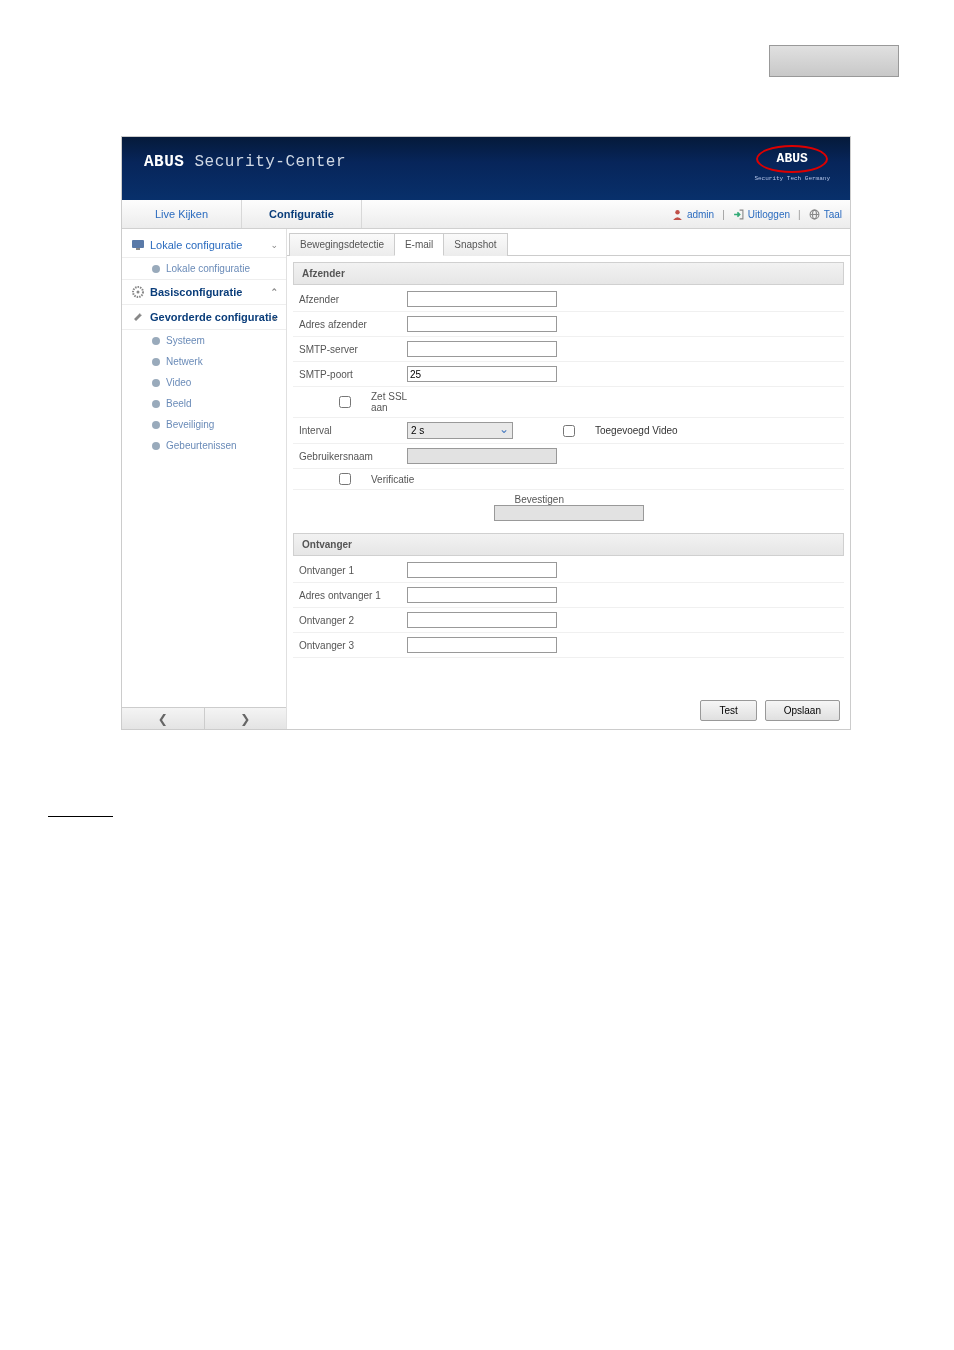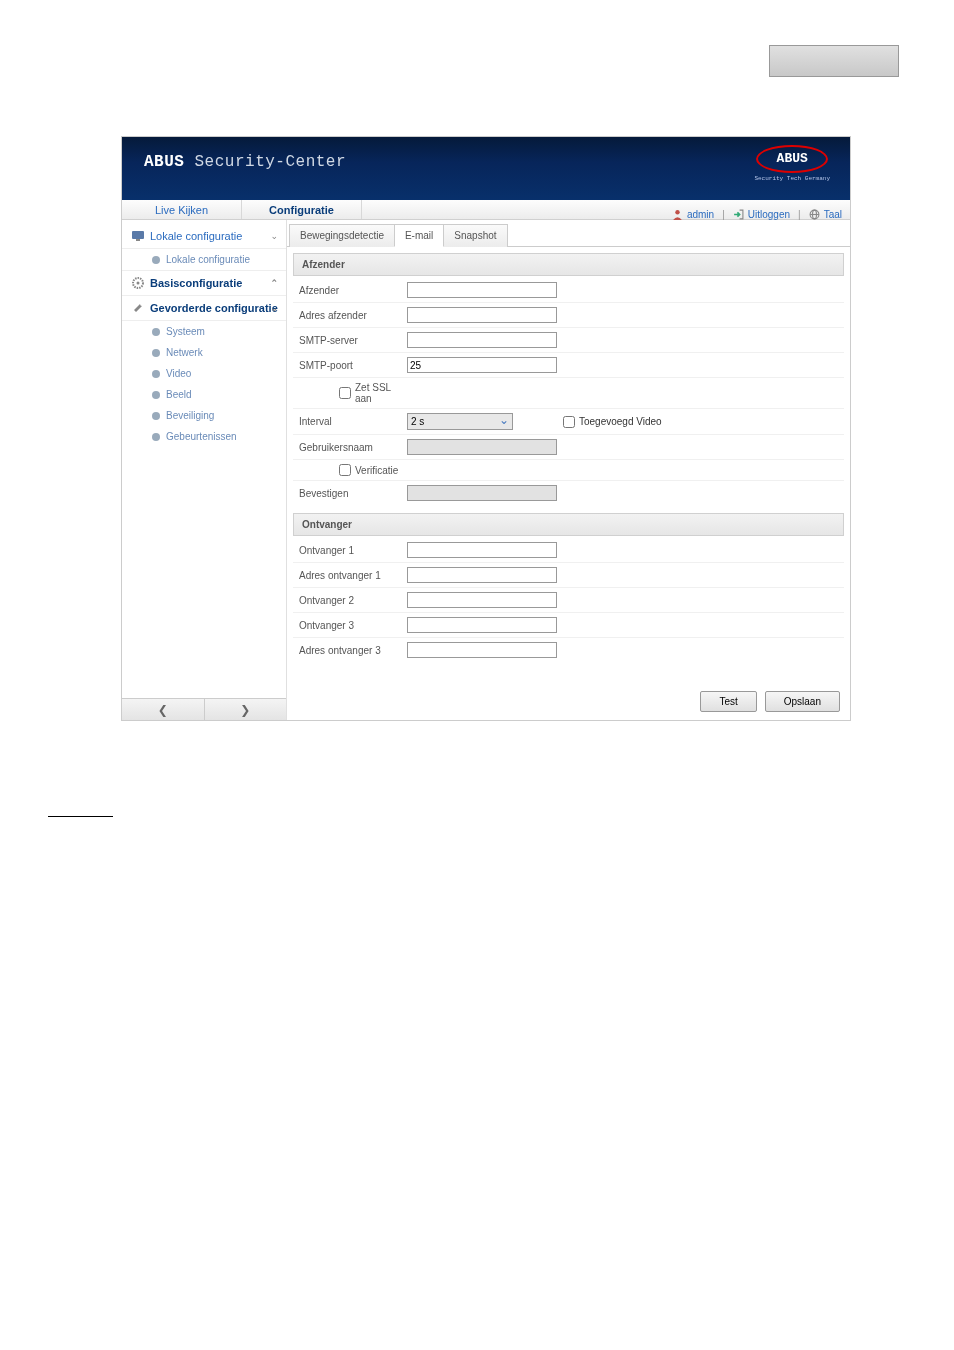--- a/index.html
+++ b/index.html
@@ -11,21 +11,21 @@
   .app { position: absolute; top: 136px; left: 121px; width: 730px; border: 1px solid #ccc; background: #fff; }
 
   .hdr { height: 63px; background: linear-gradient(180deg,#051a3a 0%,#07255a 40%,#08306b 100%); position: relative; color:#fff;font-family:Liberation Mono, monospace; }
   .hdr-title { position:absolute; left:22px; top:16px; font-size:16px; letter-spacing:0.5px; }
   .hdr-title b { font-weight:bold; }
   .hdr-title span { font-weight:normal; color:#d0d8e4; }
   .hdr-logo { position:absolute; right:20px; top:8px; text-align:center; }
   .hdr-logo .oval { display:inline-block; width:72px; height:28px; border:2px solid #d00; border-radius:50%/50%; line-height:24px; font-weight:bold; font-size:13px; color:#fff; }
   .hdr-logo .tag { font-size:6px; color:#b4c4e8; margin-top:2px; }
 
-  .menubar { height:20px; background:linear-gradient(#fdfdfd,#ececec); border-bottom:1px solid #d0d0d0; display:flex; align-items:stretch; position:relative; }
+  .menubar { height:29px; background:linear-gradient(#fdfdfd,#ececec); border-bottom:1px solid #d0d0d0; display:flex; align-items:stretch; position:relative; }
   .menubar .mitem { width:120px; display:flex; align-items:center; justify-content:center; font-size:11px; color:#2a6bbf; border-right:1px solid #d8d8d8; cursor:pointer; }
   .menubar .mitem.active { font-weight:bold; color:#0a3d7a; }
   .menubar .right { position:absolute; right:8px; top:0; height:29px; display:flex; align-items:center; gap:4px; font-size:10px; color:#2a6bbf; }
   .menubar .right .sep { color:#999; margin:0 4px; }
   .menubar .right svg { vertical-align:middle; }
 
   .body { display:flex; min-height:500px; }
 
   .side { width:165px; border-right:1px solid #e0e0e0; padding-top:4px; position:relative; }
   .side .grp { padding:6px 6px 6px 10px; font-size:11px; color:#2a6bbf; display:flex; align-items:center; gap:6px; border-bottom:1px solid #eee; cursor:pointer; position:relative; }
@@ -45,21 +45,21 @@
   .tabcontent { border-top:1px solid #ccc; margin-top:-1px; padding:6px 6px 50px 6px; }
 
   .section-h { background:linear-gradient(#f2f2f2,#e6e6e6); border:1px solid #d0d0d0; padding:5px 8px; font-size:10px; font-weight:bold; color:#555; margin-bottom:2px; }
   .row { display:flex; align-items:center; padding:4px 6px; border-bottom:1px solid #f0f0f0; font-size:10px; }
   .row .lbl { width:108px; color:#555; }
   .row input[type="text"], .row input[type="password"] { width:150px; height:16px; border:1px solid #999; font-size:10px; padding:0 2px; }
   .row input.disabled { background:#e2e2e2; }
   .row select { width:106px; height:17px; border:1px solid #999; font-size:10px; background:#e8e8e8; appearance:none; padding-left:3px; }
   .row .sel-wrap { position:relative; display:inline-block; }
   .row .sel-wrap:after { content:"⌄"; position:absolute; right:4px; top:0px; color:#4a7cc0; font-size:12px; pointer-events:none; }
-  .row .chk { display:flex; align-items:center; gap:4px;padding-left:40px; }
+  .row .chk { display:flex; align-items:center; gap:20px;padding-left:40px; }
   .row input[type="checkbox"] { width:12px; height:12px; }
 
   .footer-btns { position:absolute; bottom:8px; right:10px; display:flex; gap:8px; }
   .footer-btns button { padding:4px 18px; font-size:10px; background:linear-gradient(#f6f6f6,#e0e0e0); border:1px solid #999; border-radius:2px; cursor:pointer; }
 
   .underline { position:absolute; top:816px; left:48px; width:65px; border-bottom:1.5px solid #000; }
 </style>
 </head>
 <body>
 <div class="page">
@@ -208,45 +208,41 @@
           <div class="row">
               <span class="lbl">Gebruikersnaam</span>
               <input type="text" class="disabled" disabled="" style="">
             </div>
           <div class="row">
               <span class="lbl chk">
                 <input type="checkbox" style="">
                 <span>Verificatie</span>
               </span>
             </div>
-          <div class="row" style="border-bottom:none;">
+          <div class="row" style="border-bottom:none;flex-direction:column;">
               <span class="lbl">Bevestigen</span>
               <input type="password" class="disabled" disabled="" style="">
             </div>
 
           <div style="height:8px"></div>
           <div class="section-h">Ontvanger</div>
           <div class="row">
               <span class="lbl">Ontvanger 1</span>
               <input type="text" style="">
             </div>
           <div class="row">
               <span class="lbl">Adres ontvanger 1</span>
               <input type="text" style="">
             </div>
           <div class="row">
               <span class="lbl">Ontvanger 2</span>
               <input type="text" style="">
             </div>
           <div class="row">
               <span class="lbl">Ontvanger 3</span>
-              <input type="text" style="">
-            </div>
-          <div class="row" style="border-bottom:none;">
-              <span class="lbl">Adres ontvanger 3</span>
               <input type="text" style="">
             </div>
         </div>
 
         <div class="footer-btns">
           <button>Test</button>
           <button>Opslaan</button>
         </div>
       </div>
     </div>

